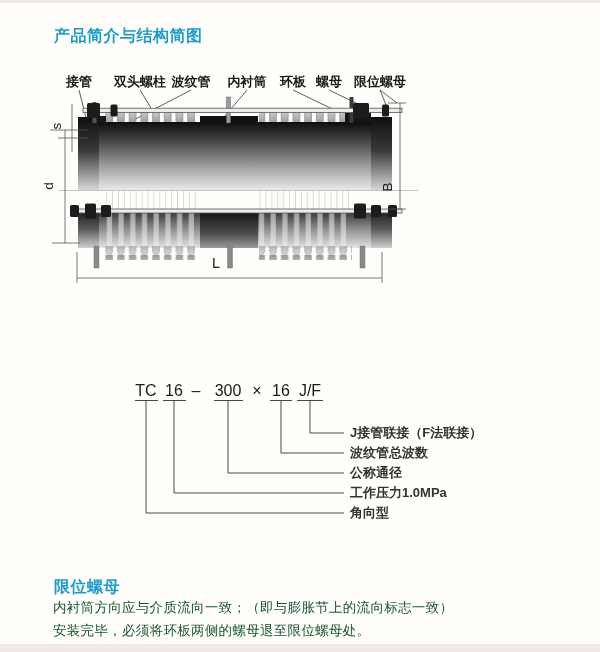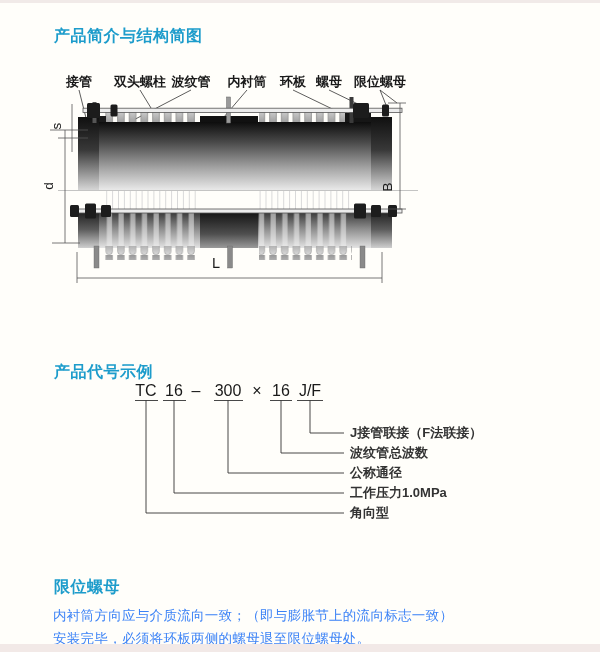--- a/index.html
+++ b/index.html
@@ -1,22 +1,22 @@
 <!DOCTYPE html>
 <html><head>
 <meta charset="utf-8">
 <style>
   html,body{margin:0;padding:0;background:#fffefa;}
   .page{position:relative;width:600px;height:652px;background:#fffefa;overflow:hidden;
         font-family:"Liberation Sans",sans-serif;}
   .sec-title{position:absolute;left:38px;margin:16px;font-size:16px;font-weight:bold;
              color:#1d9ccb;letter-spacing:0.5px;white-space:nowrap;}
   .fig{position:absolute;left:0;}
-  .install-line{position:absolute;left:53px;font-size:13.5px;color:#3b82f6;
-                letter-spacing:0.3px;white-space:nowrap;margin-top:8px;}
+  .install-line{position:absolute;left:53px;font-size:13.5px;color:#14532d;
+                letter-spacing:0.3px;white-space:nowrap;}
   .edge-strip{position:absolute;left:0;width:600px;background:#f1eae8;}
   svg text{font-family:"Liberation Sans",sans-serif;}
 </style>
 </head>
 <body>
 
 <div class="page">
 
   <div class="edge-strip" style="top:0;height:3px;"></div>
 
@@ -156,21 +156,20 @@
       <line x1="382" y1="192" x2="382" y2="223"></line>
     </g>
     <g class="serif" font-size="13.5" fill="#1a1a1a" text-anchor="middle" font-family="Liberation Serif, serif">
       <text x="61" y="66" transform="rotate(-90 61 66)">s</text>
       <text x="53" y="126" transform="rotate(-90 53 126)">d</text>
       <text x="392" y="127" transform="rotate(-90 392 127)">B</text>
       <text x="216" y="208" font-size="14.5">L</text>
     </g>
   </svg>
 
-  <h2 class="sec-title" style="top:346px;">产品代号示例</h2>
 
   <svg class="fig" style="top:375px;" width="600" height="160" viewBox="0 0 600 160">
     <g class="serif" font-family="Liberation Serif, serif" font-size="16" fill="#1a1a1a" text-anchor="middle">
       <text x="146" y="21">TC</text>
       <text x="174" y="21">16</text>
       <text x="196" y="21">–</text>
       <text x="228" y="21">300</text>
       <text x="257" y="21">×</text>
       <text x="281" y="21">16</text>
       <text x="310" y="21">J/F</text>

